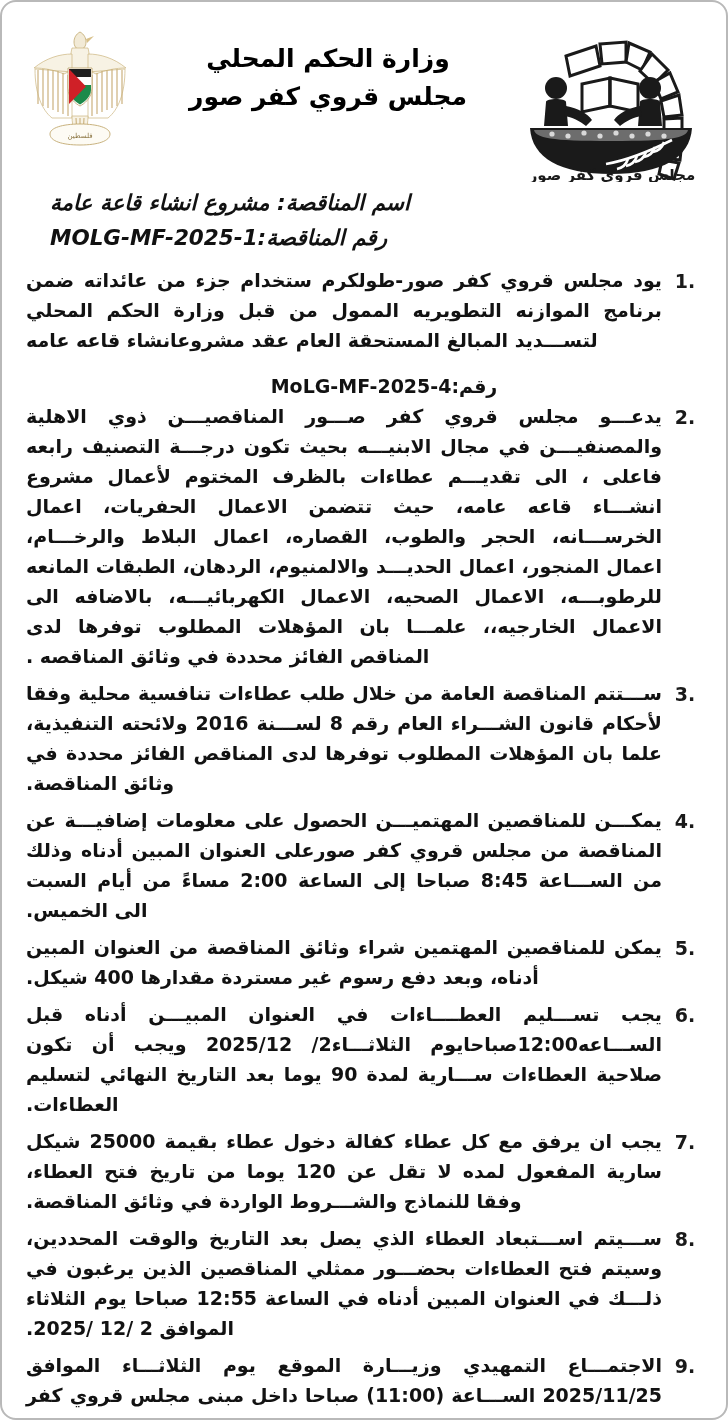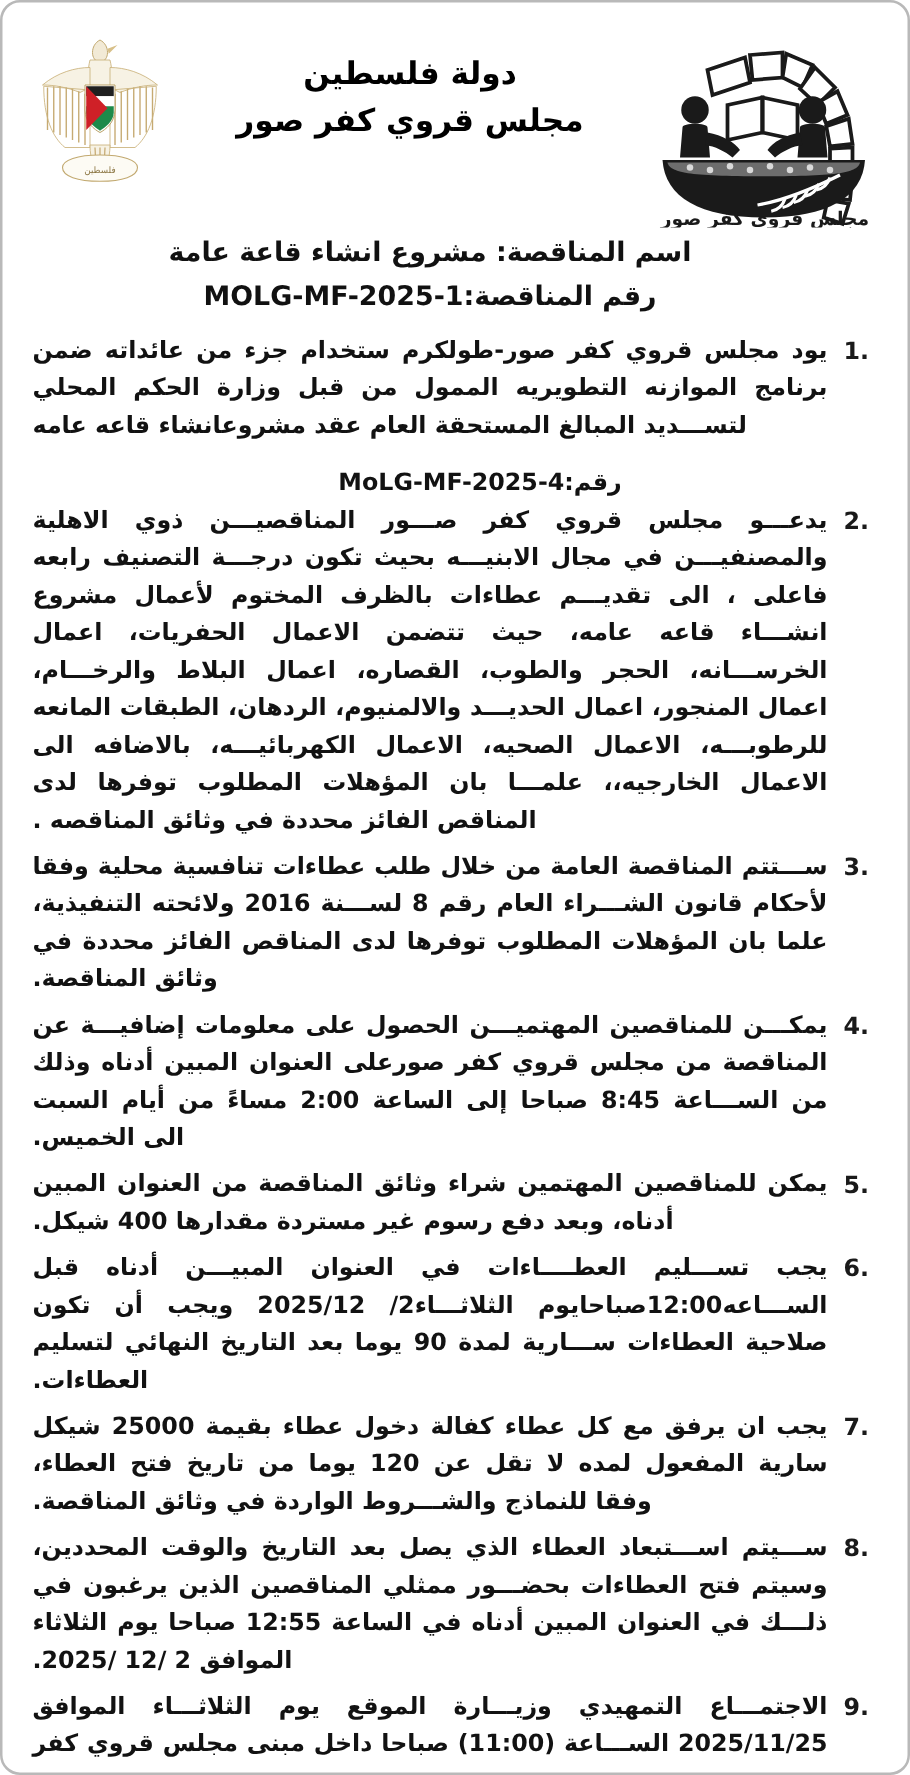--- a/index.html
+++ b/index.html
@@ -64,23 +64,24 @@
     font-weight: bold;
     color: #000000;
     line-height: 1.50;
     letter-spacing: 0px;
     white-space: nowrap;
   }
 
   
   .tender-head {
     direction: rtl;
-    text-align: center;
+    text-align: left;
     margin: 2px 30px 0 30px;
     padding-right: 40px;
+    font-style: italic;
   }
   .tender-head .t-line {
     font-size: 21.5px;
     font-weight: bold;
     color: #111111;
     line-height: 1.62;
     white-space: nowrap;
   }
   .tender-head .t-line.num {
     letter-spacing: 0px;
@@ -203,21 +204,21 @@
         </g>
 
         <g>
           <path d="M24 110 C24 104 36 100 54 100 C72 100 84 104 84 110 C84 117 72 121 54 121 C36 121 24 117 24 110 Z" fill="#fdfbf4" stroke="#c2a970" stroke-width="0.9"></path>
           <text x="54" y="114" font-size="7" fill="#8a7440" text-anchor="middle" font-family="DejaVu Sans, sans-serif">فلسطين</text>
         </g>
       </svg>
     </div>
 
     <div class="header-titles">
-      <div class="line">دولة فلسطين</div>
+      <div class="line">وزارة الحكم المحلي</div>
       <div class="line">مجلس قروي كفر صور</div>
     </div>
 
     <div class="emblem-village">
       <svg viewBox="0 0 180 160" width="180" height="160" aria-hidden="true">
 
         <g fill="#ffffff" stroke="#1a1a1a" stroke-width="3">
           <path d="M44 34 L74 24 L78 44 L48 54 Z"></path>
           <path d="M78 22 L104 20 L104 40 L80 42 Z"></path>
           <path d="M107 21 L128 30 L120 48 L104 40 Z"></path>

